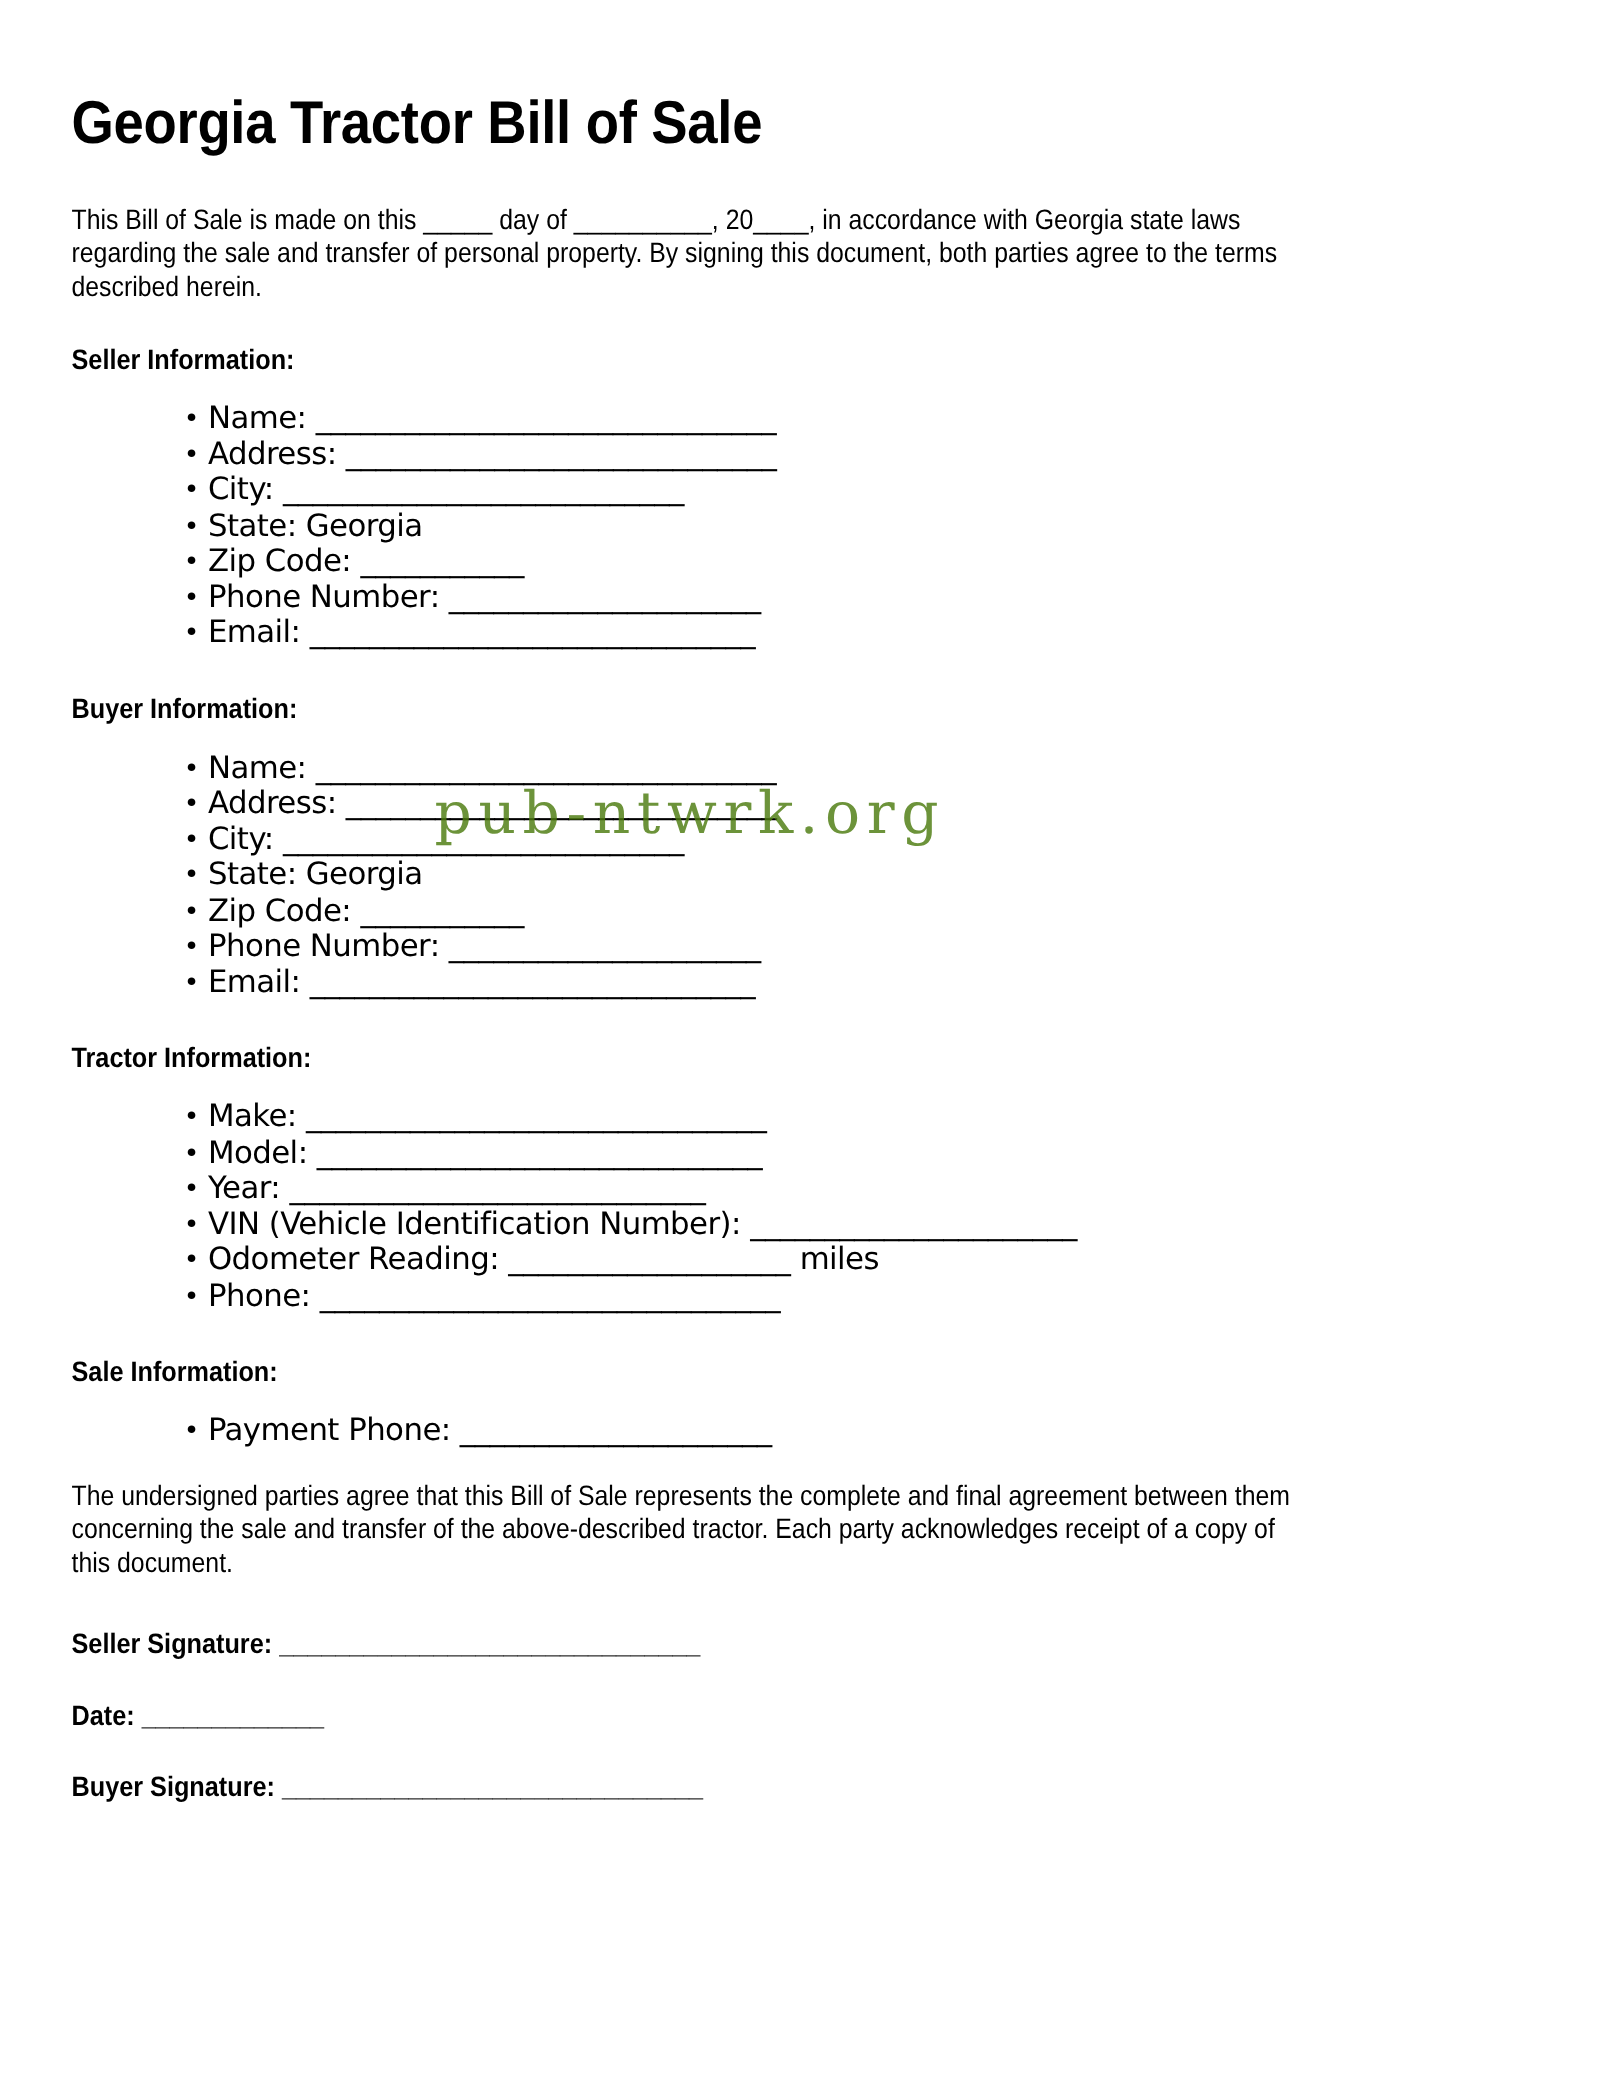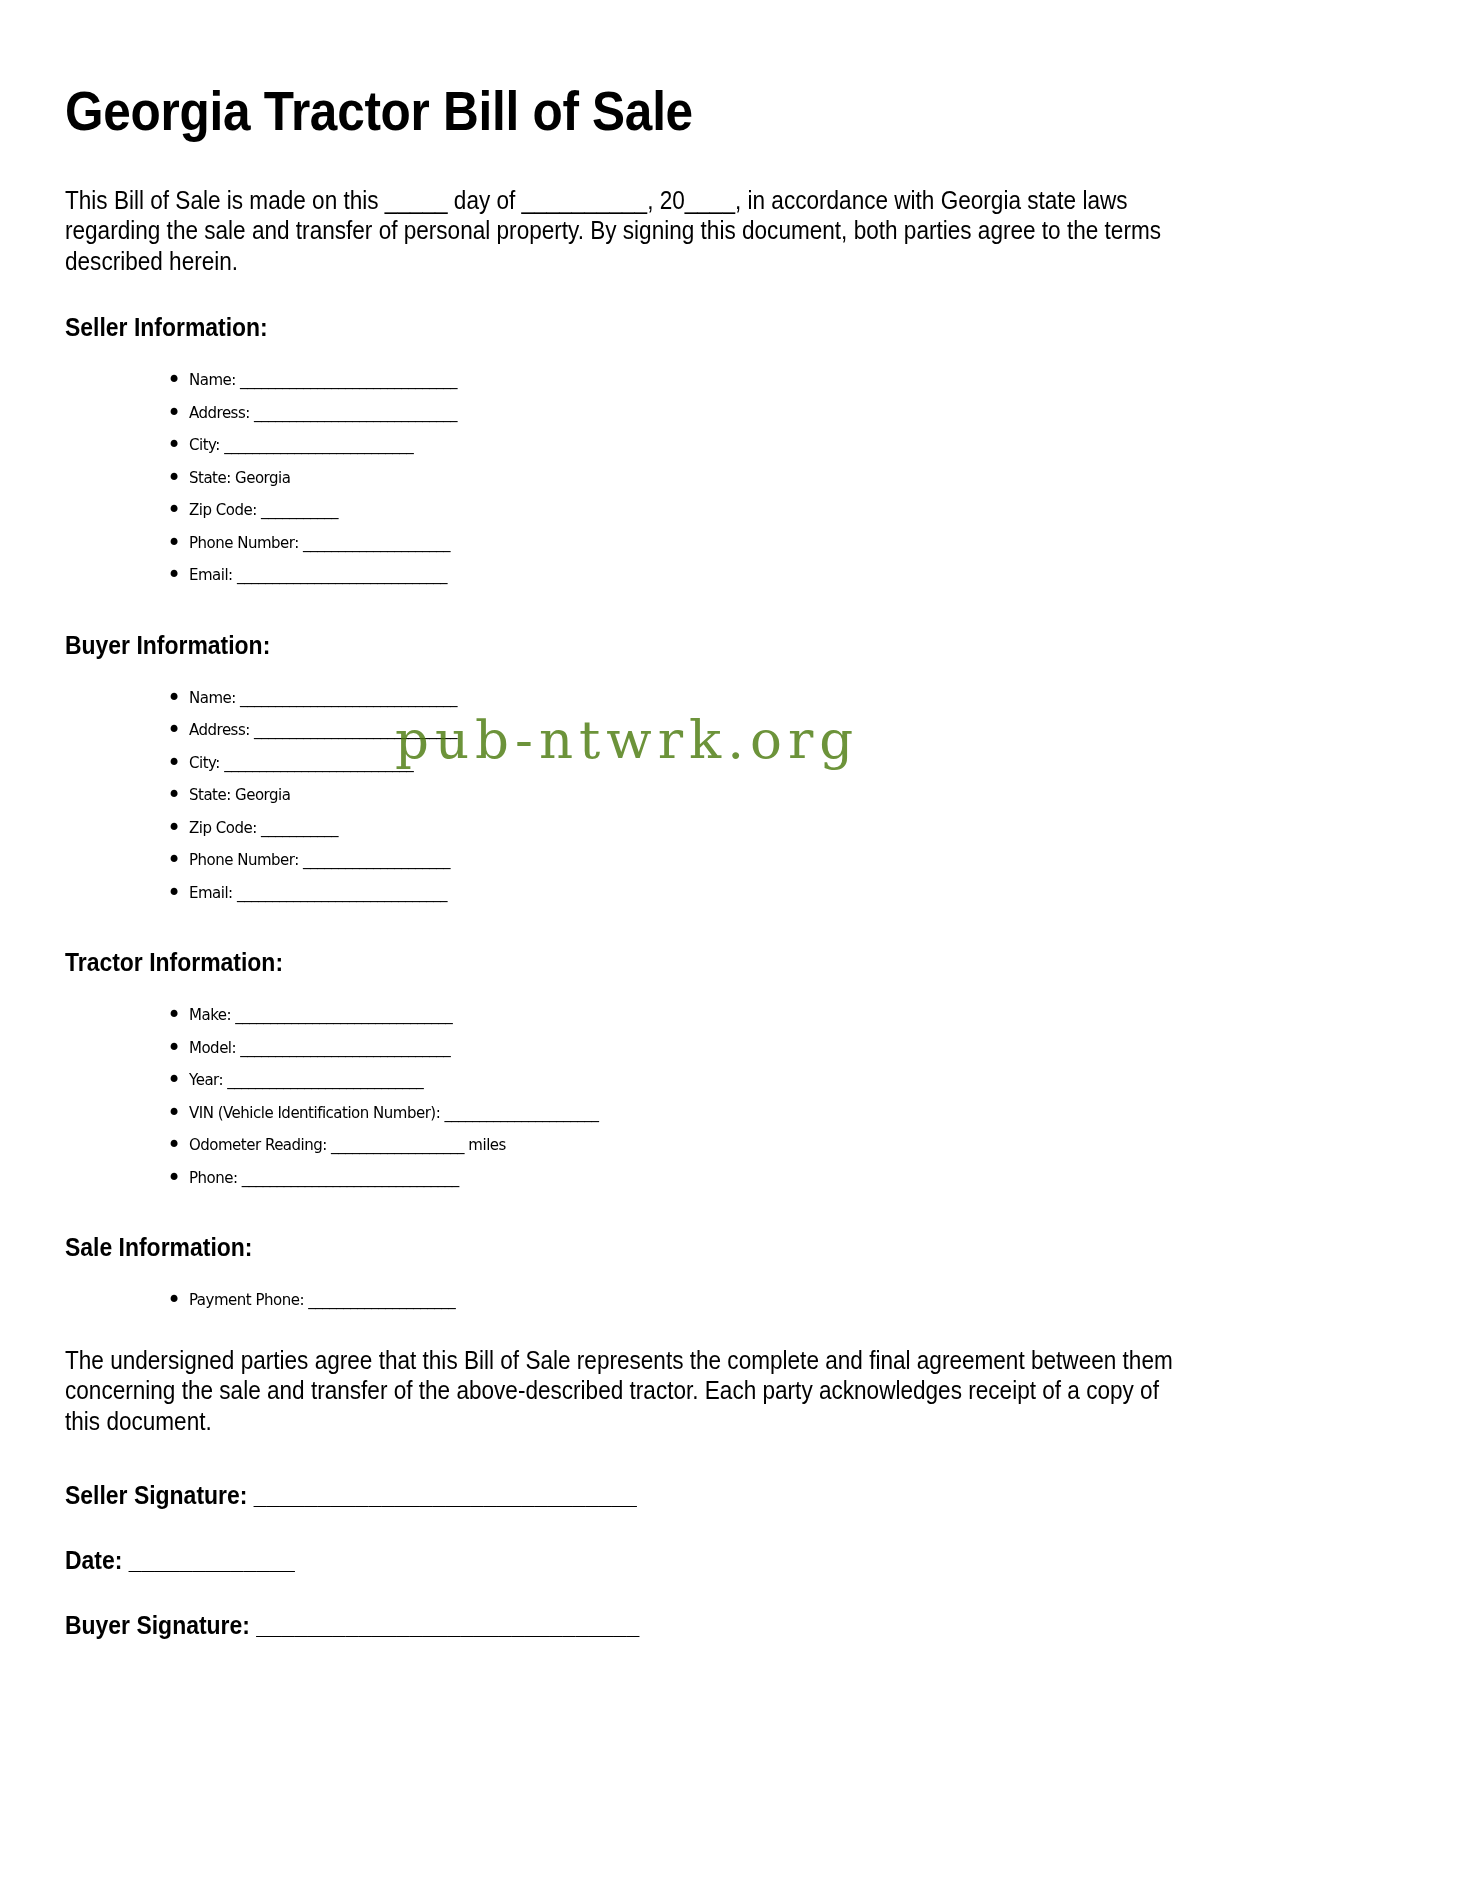--- a/index.html
+++ b/index.html
@@ -72,21 +72,21 @@
   
   ul.field-list {
     list-style: none;
     margin: 0;
     padding: 0;
     padding-top: 22px;
   }
   ul.field-list li {
     position: relative;
     font-family: "DejaVu Sans", sans-serif;
-    font-size: 15px;
+    font-size: 28px;
     line-height: 32.5px;
     padding-left: 124px;
     white-space: nowrap;
   }
   ul.field-list li::before {
     content: "\2022";
     position: absolute;
     left: 102px;
     top: 0;
     font-size: 24px;

